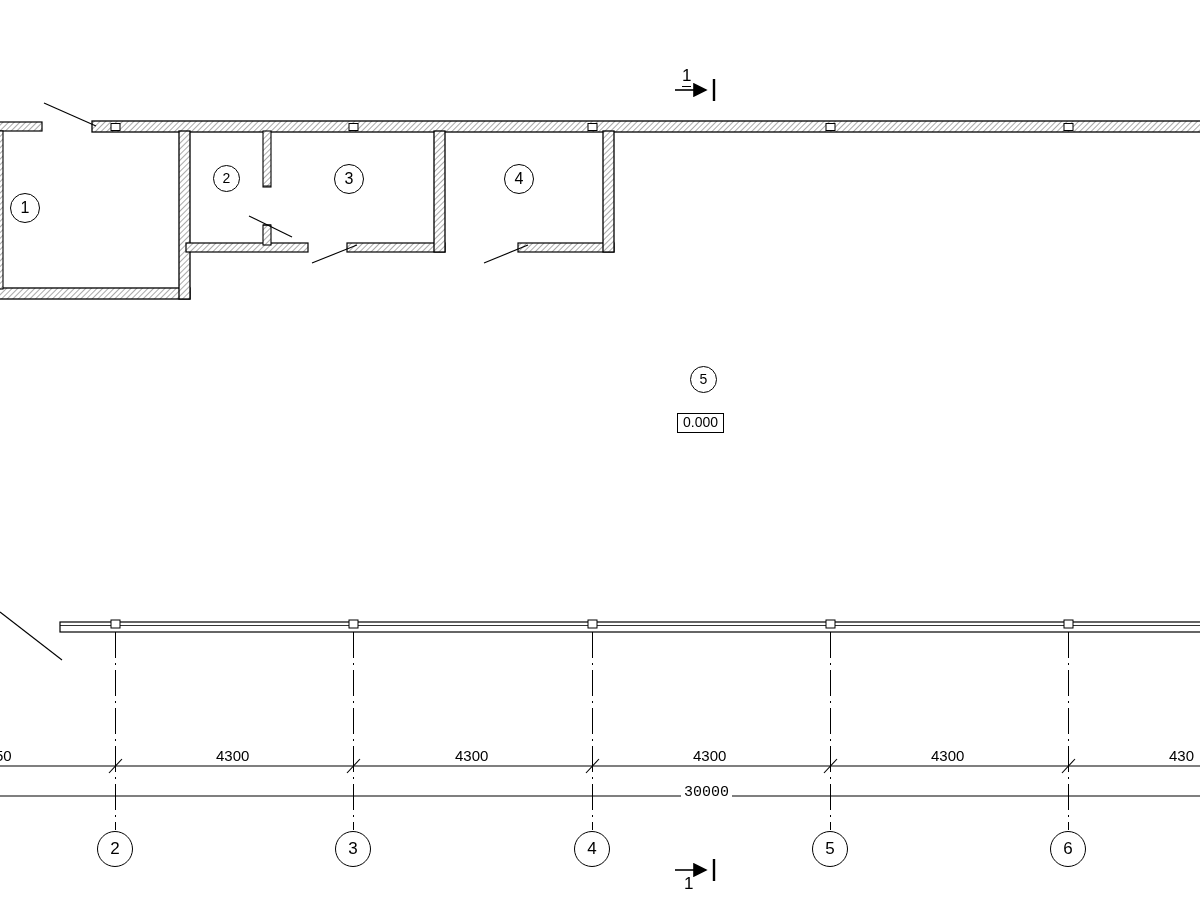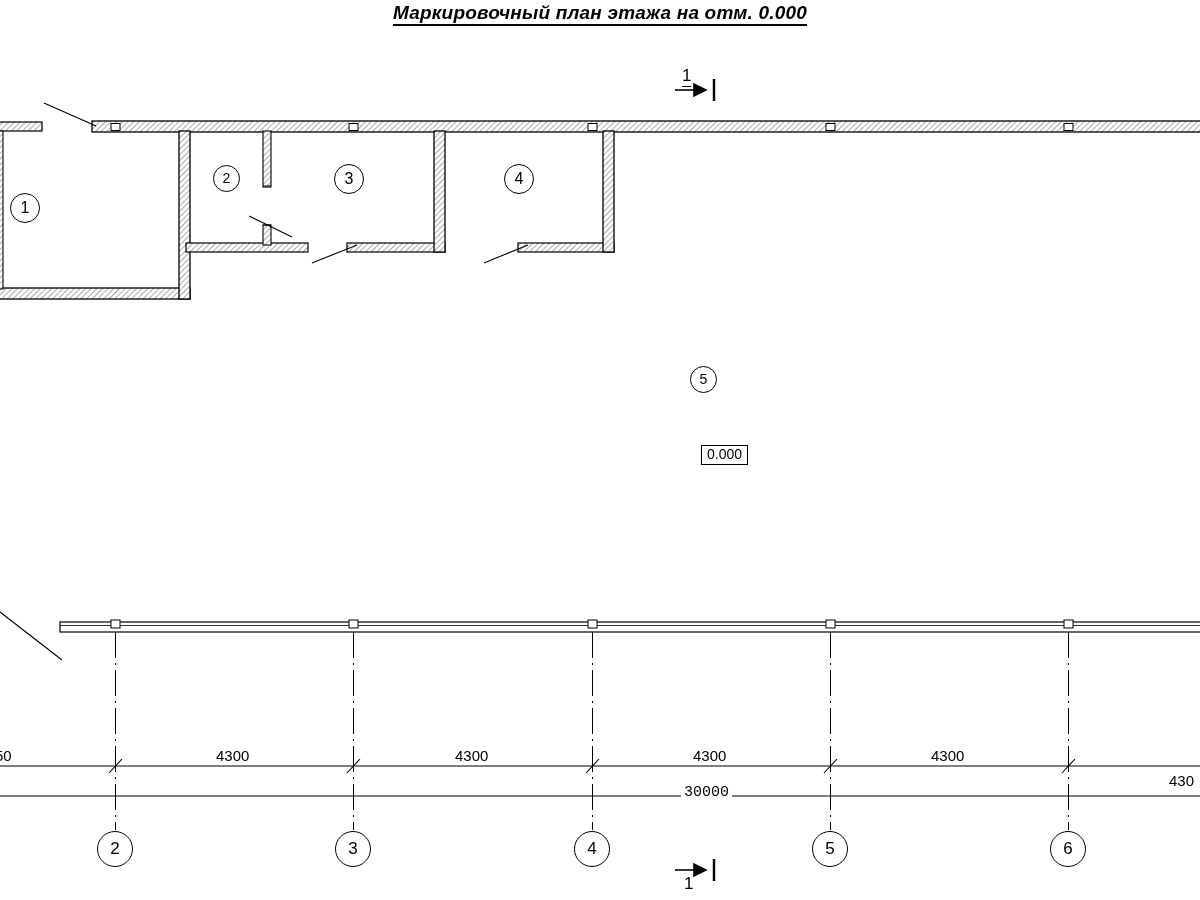--- a/index.html
+++ b/index.html
@@ -93,23 +93,20 @@
     position: absolute;
     left: 0;
     top: 0;
   }
 </style>
 </head>
 <body>
 
 <div id="sheet">
 
-  <div class="title">
-    <span>Маркировочный план этажа на отм. 0.000</span>
-  </div>
 
   <svg class="layer" width="1200" height="900">
     <defs>
 
       <pattern id="wallhatch" patternUnits="userSpaceOnUse" width="4" height="4" patternTransform="rotate(45)">
         <rect width="4" height="4" fill="#ffffff"></rect>
         <line x1="0" y1="0" x2="0" y2="4" stroke="#555555" stroke-width="1"></line>
       </pattern>
       <marker id="arrowR" markerWidth="9" markerHeight="9" refX="8" refY="4.5" orient="auto">
         <path d="M0,0 L9,4.5 L0,9 z" fill="#000"></path>
@@ -219,35 +216,35 @@
       <line x1="714" y1="859" x2="714" y2="881" stroke-width="2.4"></line>
     </g>
   </svg>
 
   <div class="bubble" style="left:10px; top:193px;">1</div>
   <div class="bubble small" style="left:213px; top:165px;">2</div>
   <div class="bubble" style="left:334px; top:164px;">3</div>
   <div class="bubble" style="left:504px; top:164px;">4</div>
   <div class="bubble small" style="left:690px; top:366px;">5</div>
 
-  <div class="levelbox" style="left:677px; top:445px;margin-left:24px;">0.000</div>
+  <div class="levelbox" style="left:677px; top:413px;">0.000</div>
 
   <div class="cutlabel underline" style="left:682px; top:66px;">
     <span>1</span>
   </div>
   <div class="cutlabel" style="left:684px; top:874px;">
     <span>1</span>
   </div>
 
   <div class="dimtext" style="left:-8px; top:747px;">50</div>
   <div class="dimtext" style="left:213px; top:747px;">4300</div>
   <div class="dimtext" style="left:452px; top:747px;">4300</div>
   <div class="dimtext" style="left:690px; top:747px;">4300</div>
   <div class="dimtext" style="left:928px; top:747px;">4300</div>
-  <div class="dimtext" style="left:1166px; top:772px;">430</div>
+  <div class="dimtext" style="left:1166px; top:747px;">430</div>
 
   <div class="dimtext" style="left:681px; top:784px;font-family:Liberation Mono, monospace;">30000</div>
 
   <div class="bubble axis" style="left:97px; top:831px;">2</div>
   <div class="bubble axis" style="left:335px; top:831px;">3</div>
   <div class="bubble axis" style="left:574px; top:831px;">4</div>
   <div class="bubble axis" style="left:812px; top:831px;">5</div>
   <div class="bubble axis" style="left:1050px; top:831px;">6</div>
 
 </div>

